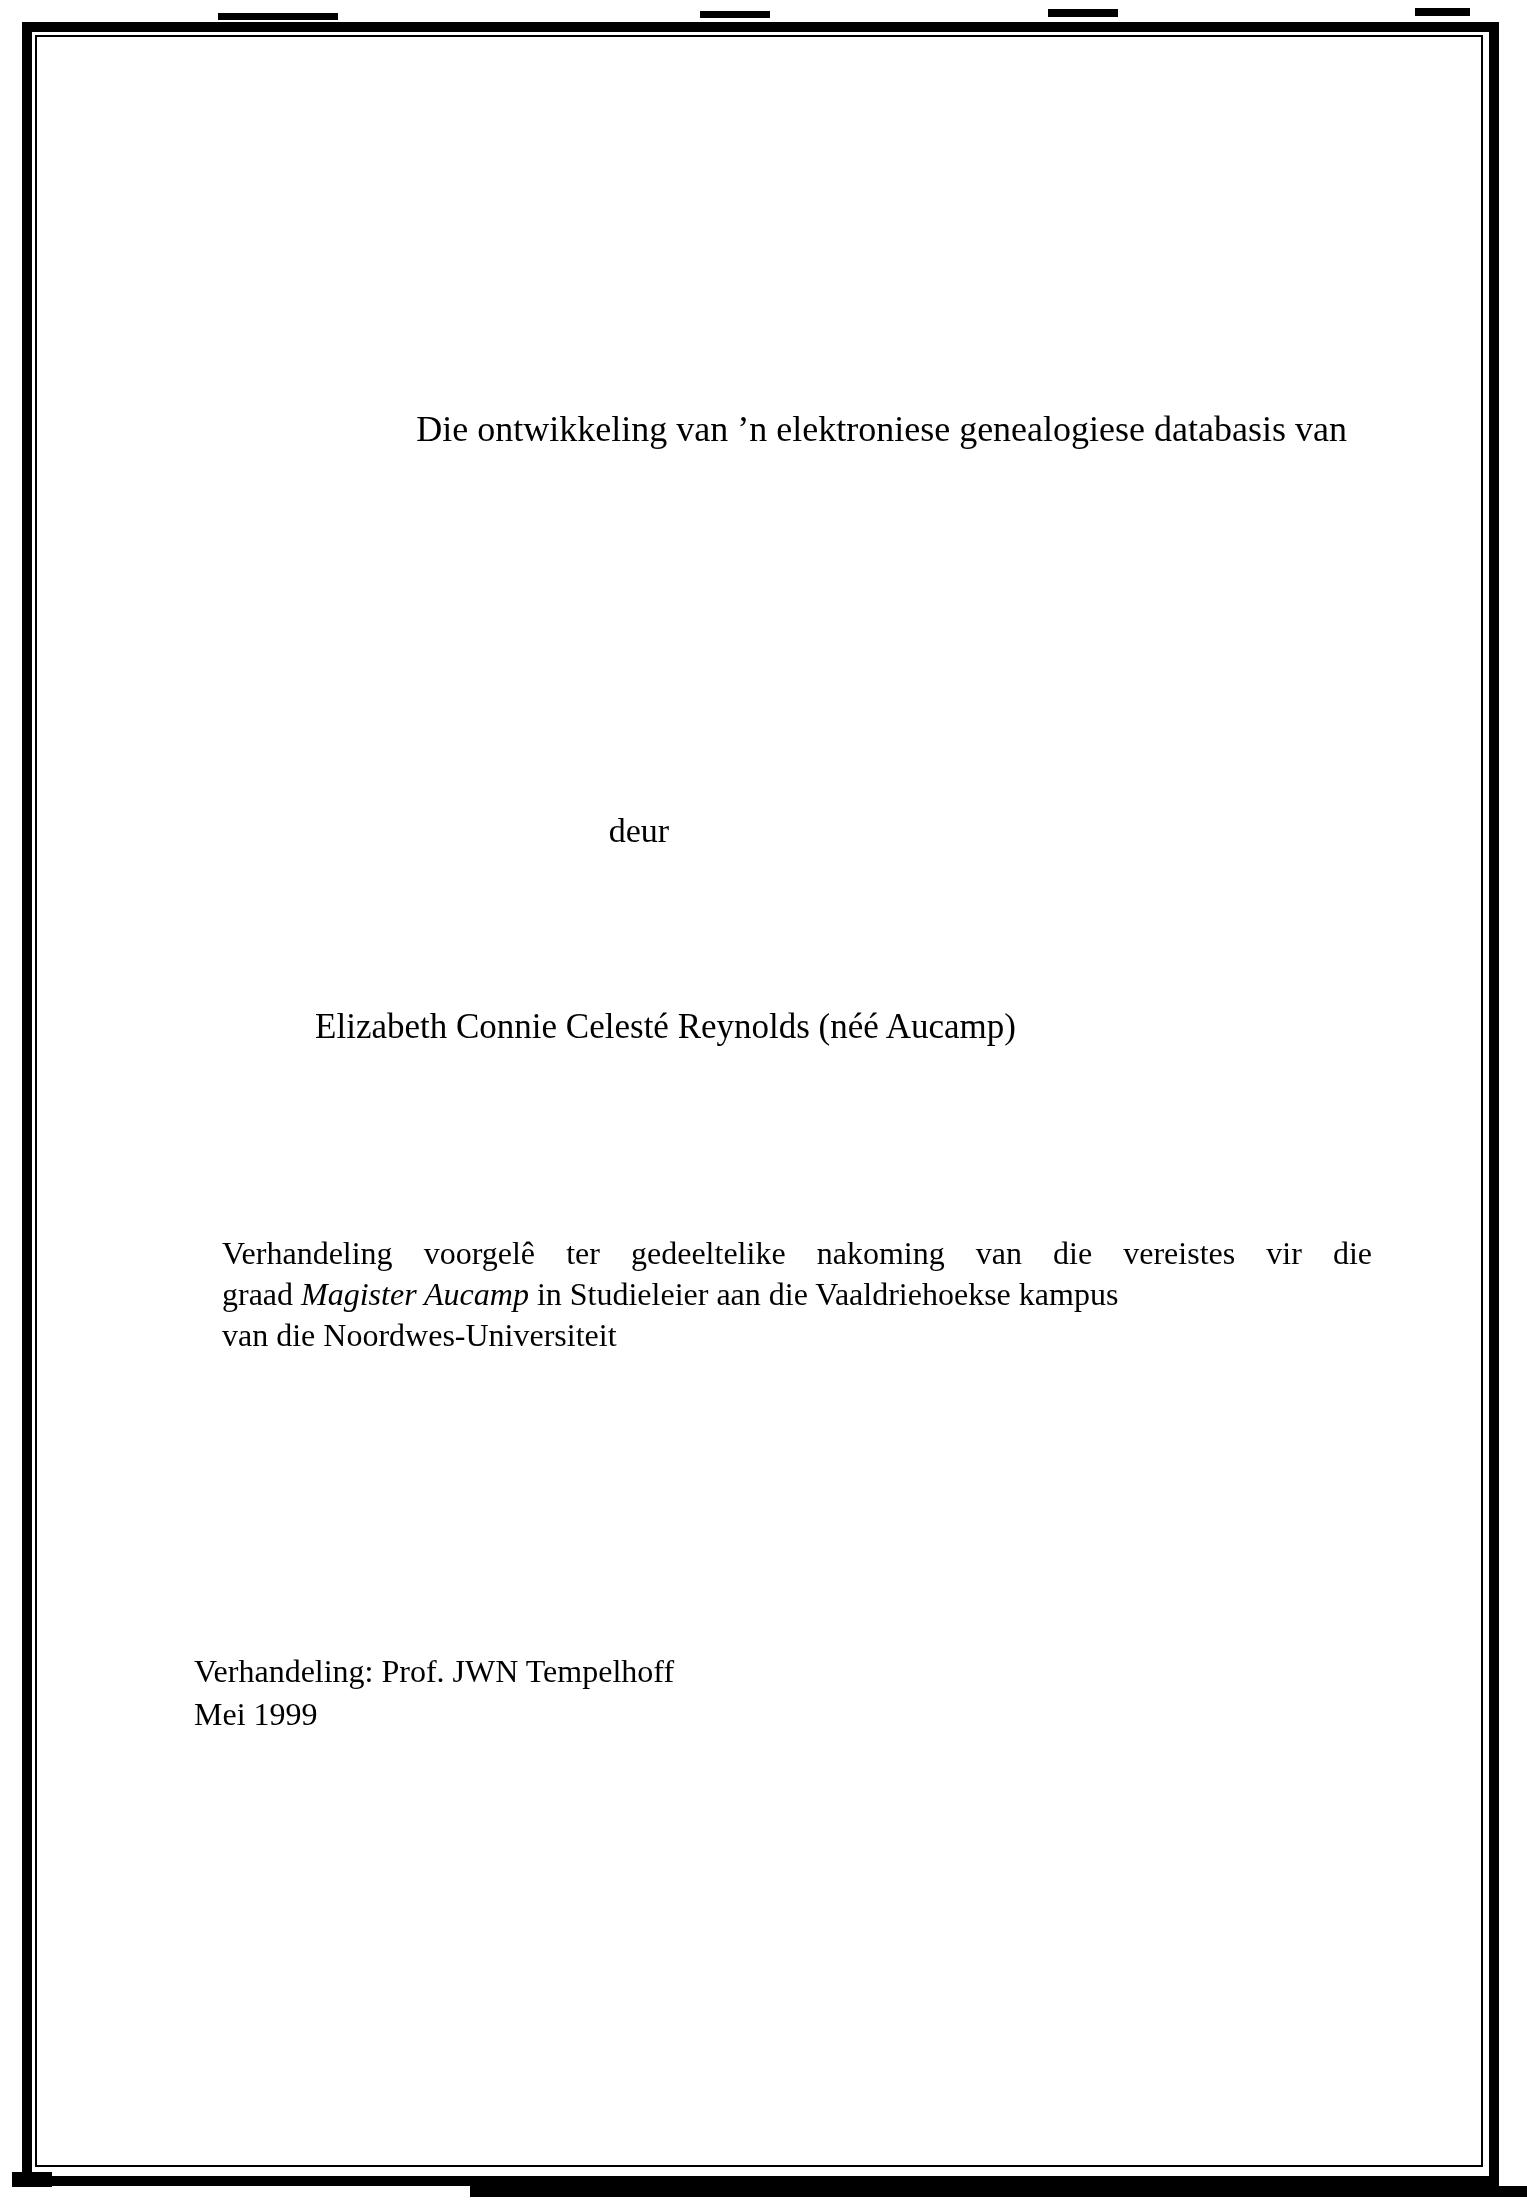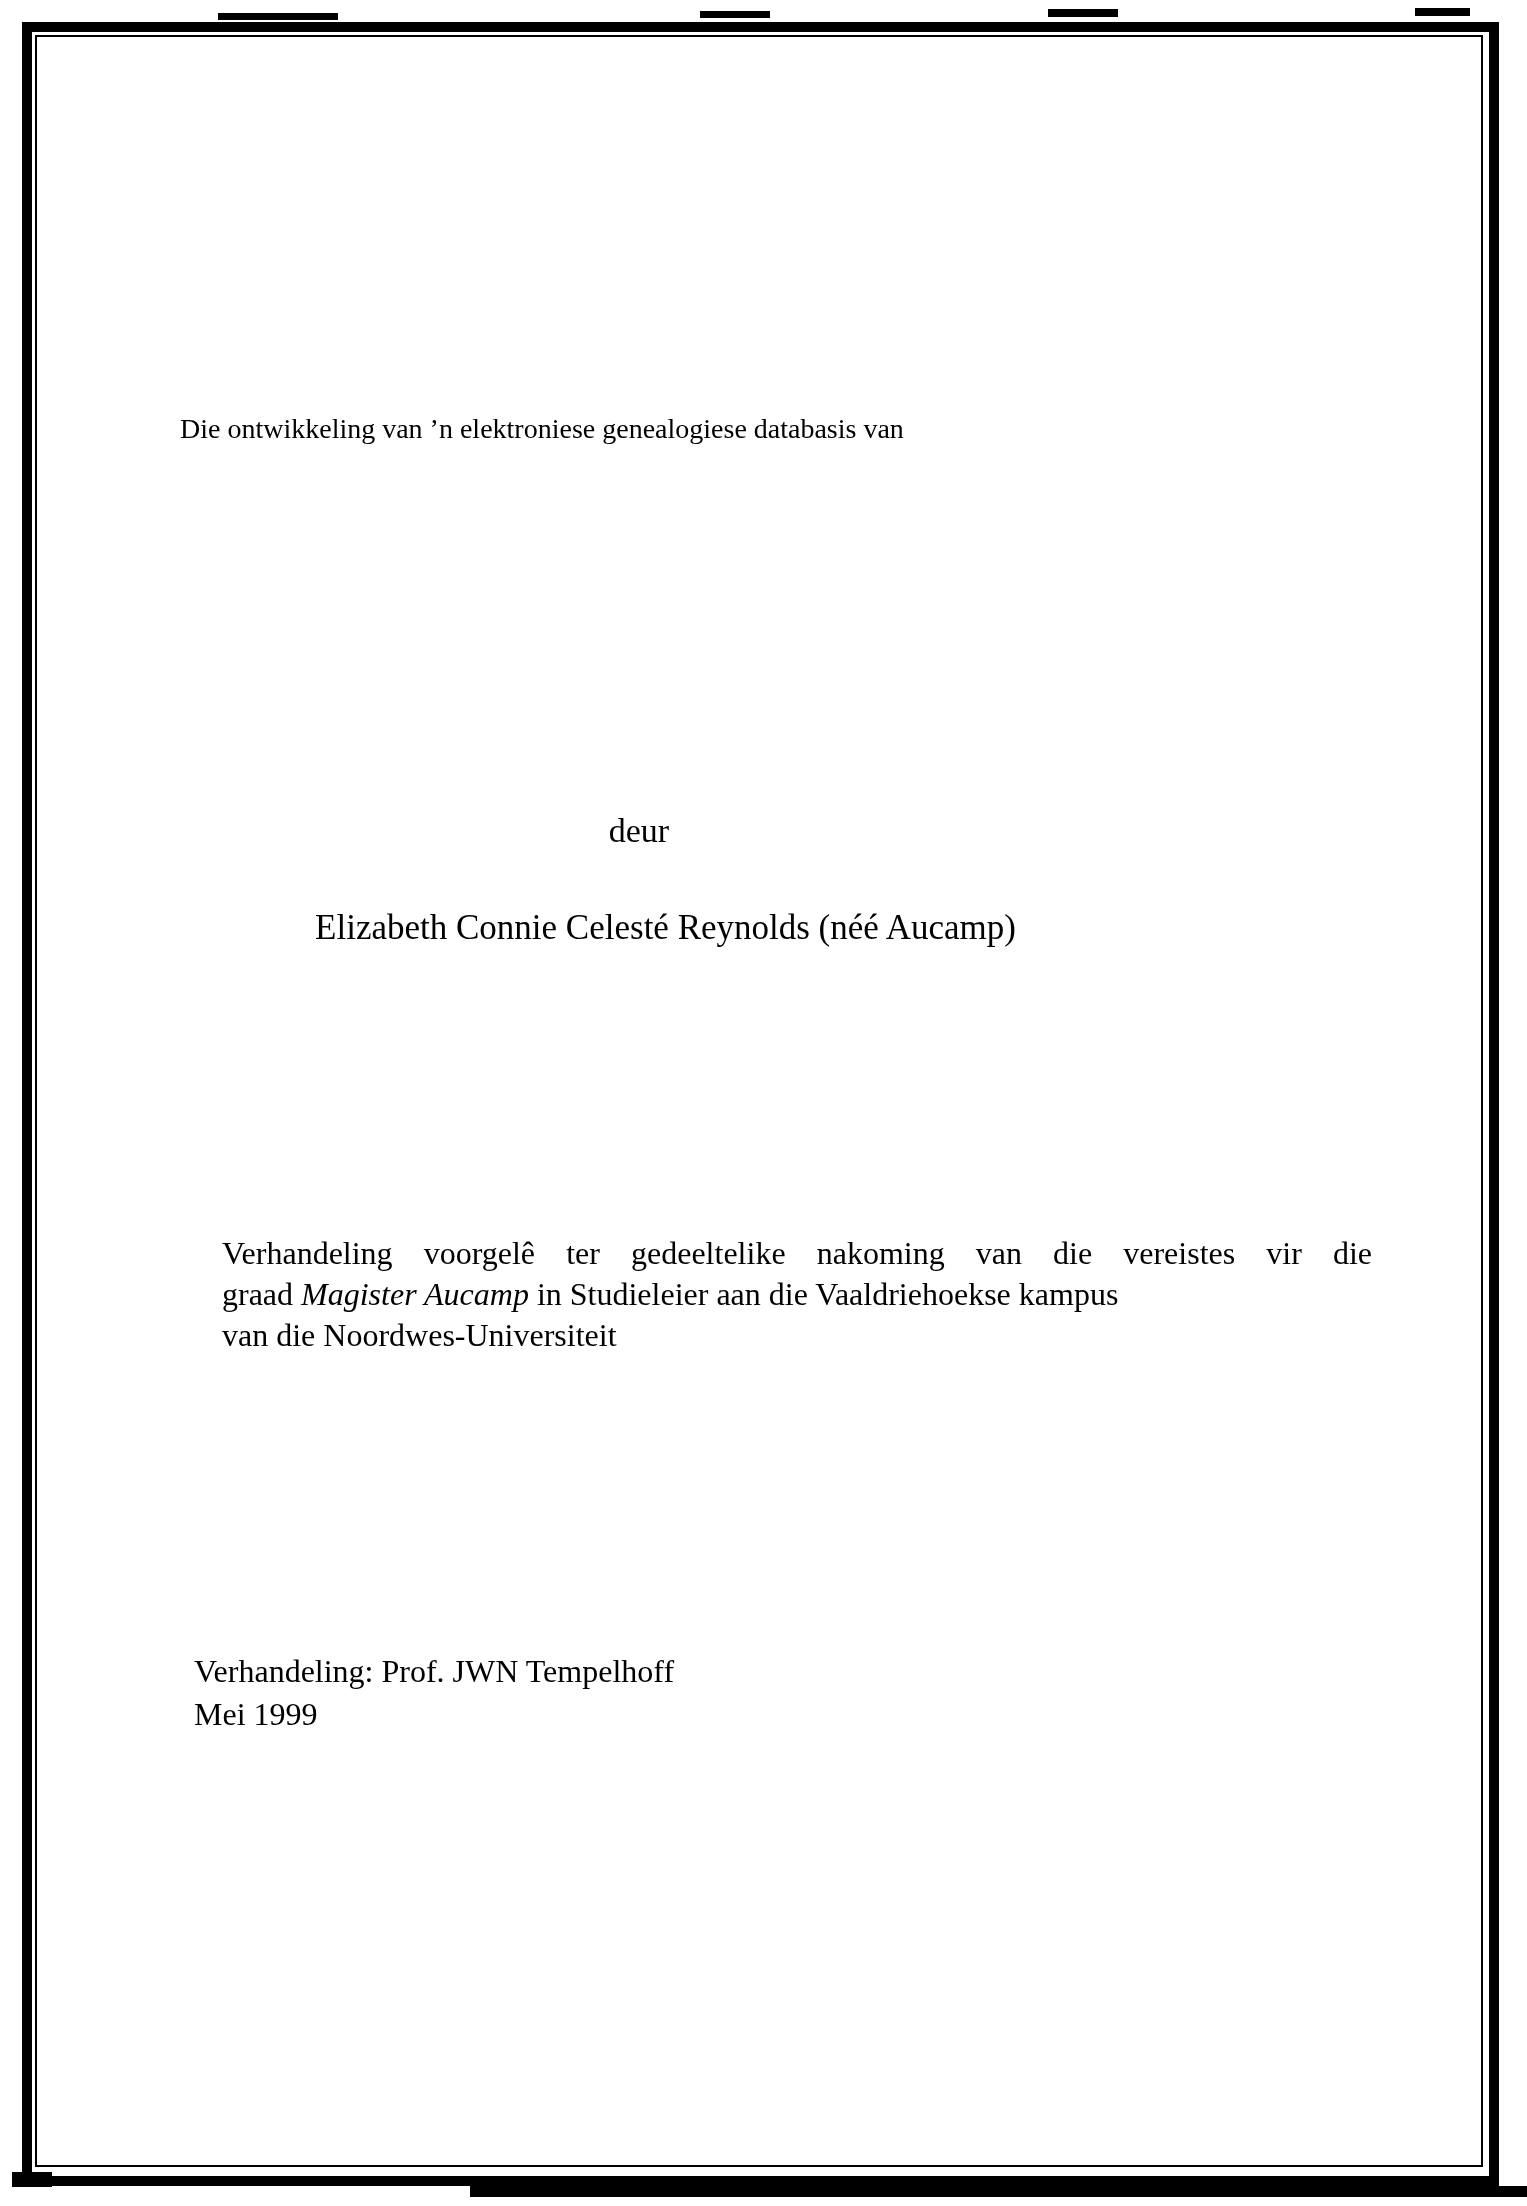--- a/index.html
+++ b/index.html
@@ -31,34 +31,34 @@
   .art-t1 { left: 218px;  top: 13px;   width: 120px;  height: 7px; }
   .art-t2 { left: 700px;  top: 11px;   width: 70px;   height: 7px; }
   .art-t3 { left: 1048px; top: 9px;    width: 70px;   height: 8px; }
   .art-t4 { left: 1415px; top: 8px;    width: 55px;   height: 8px; }
   .art-b1 { left: 470px;  top: 2186px; width: 1057px; height: 11px; }
   .art-b2 { left: 12px;   top: 2172px; width: 40px;   height: 15px; }
 
   .title-block {
     position: absolute;
     left: 180px; top: 392px; width: 1167px;
-    text-align: left;
-    font-size: 28px;
+    text-align: right;
+    font-size: 36px;
     line-height: 74px;
     white-space: nowrap;
   }
   .byline {
     position: absolute;
     left: 0; top: 812px; width: 1278px;
     text-align: center;
     font-size: 34px;
   }
   .author {
     position: absolute;
-    left: 0; top: 908px; width: 1331px;
+    left: 0; top: 1007px; width: 1331px;
     text-align: center;
     font-size: 35px;
   }
   .declaration {
     position: absolute;
     left: 194px; top: 1233px; width: 1150px;
     font-size: 32px;
     line-height: 41px;
     margin-left: 28px;
   }

